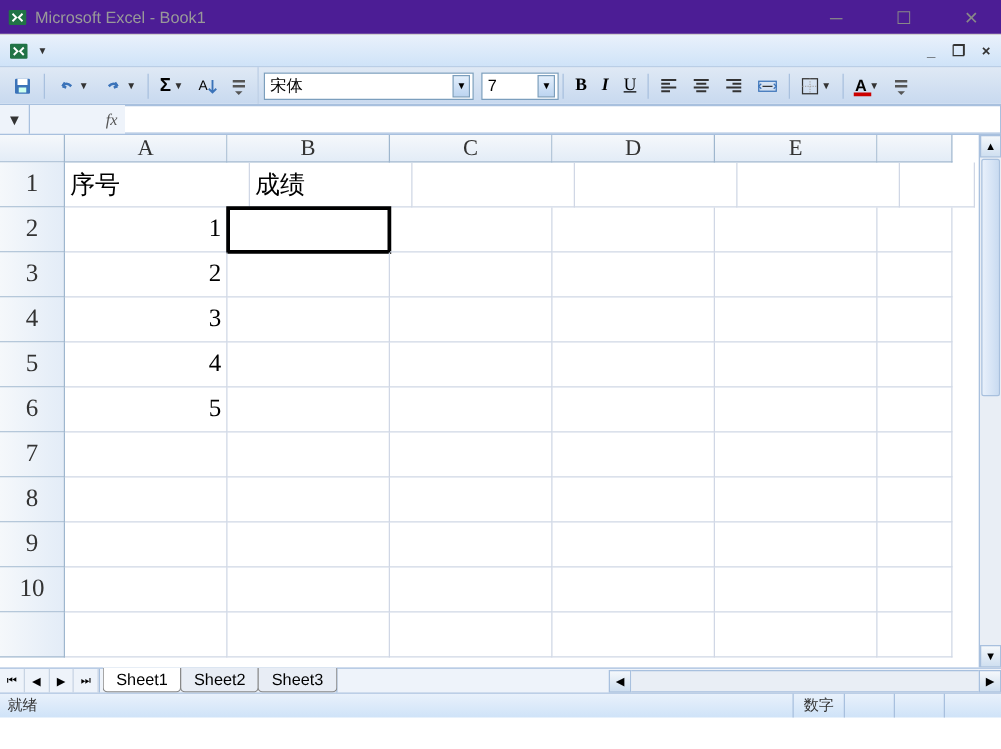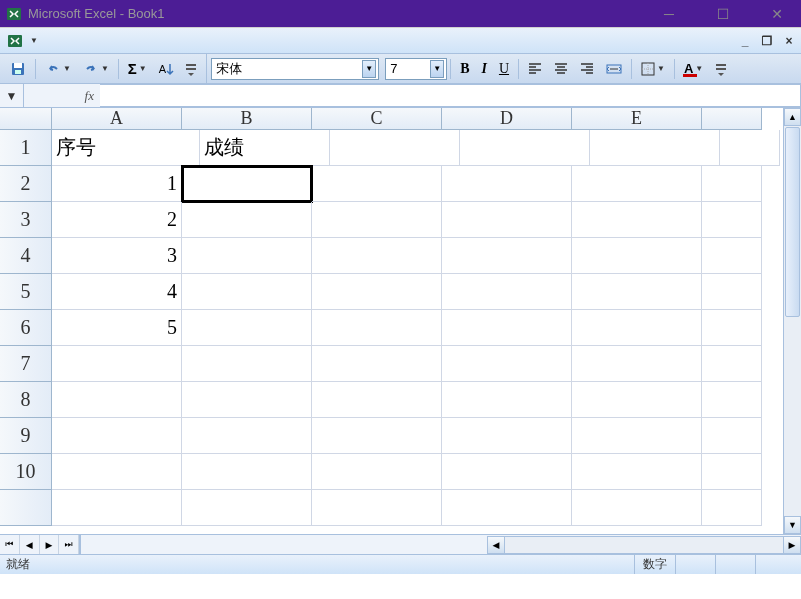--- a/index.html
+++ b/index.html
@@ -356,20 +356,25 @@
   </div>
 </div>
 
 <div class="tabrow">
   <div class="tab-nav">
     <div class="tab-nav-btn">⏮</div>
     <div class="tab-nav-btn">◀</div>
     <div class="tab-nav-btn">▶</div>
     <div class="tab-nav-btn">⏭</div>
   </div>
+  <div class="sheet-tabs" id="sheet-tabs">
+      <div class="sheet-tab active">Sheet1</div>
+      <div class="sheet-tab inactive">Sheet2</div>
+      <div class="sheet-tab inactive">Sheet3</div>
+    </div>
   <div class="tab-end">
     <div style="flex:1"></div>
     <div class="hscroll">
       <div class="hscroll-btn">◀</div>
       <div class="hscroll-track"></div>
       <div class="hscroll-btn">▶</div>
     </div>
   </div>
 </div>
 

